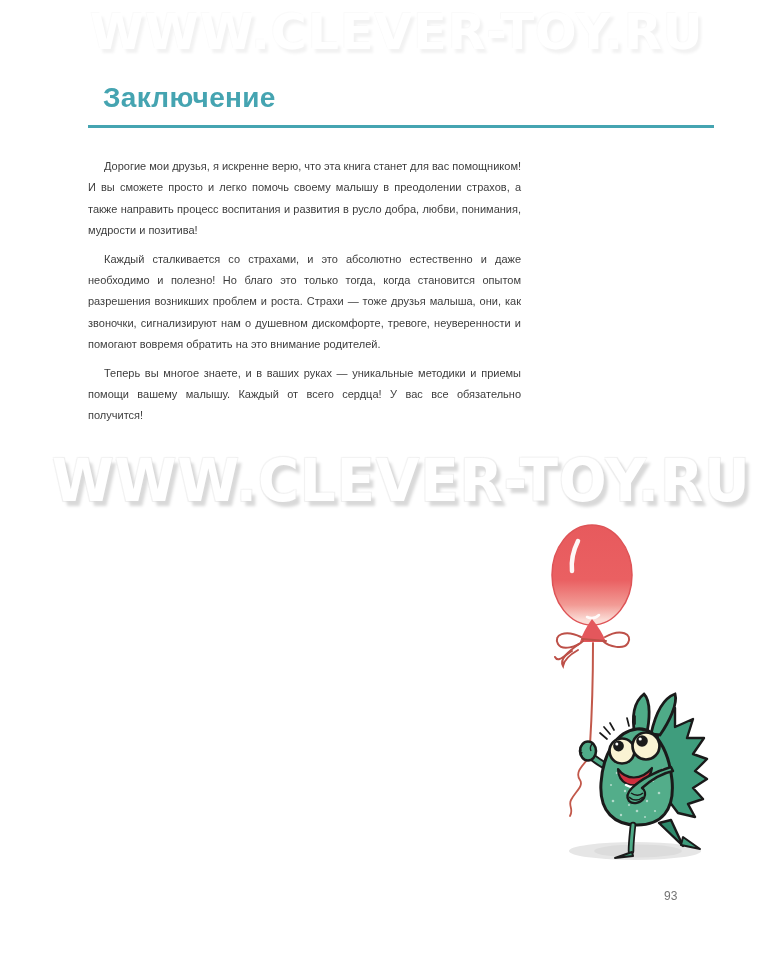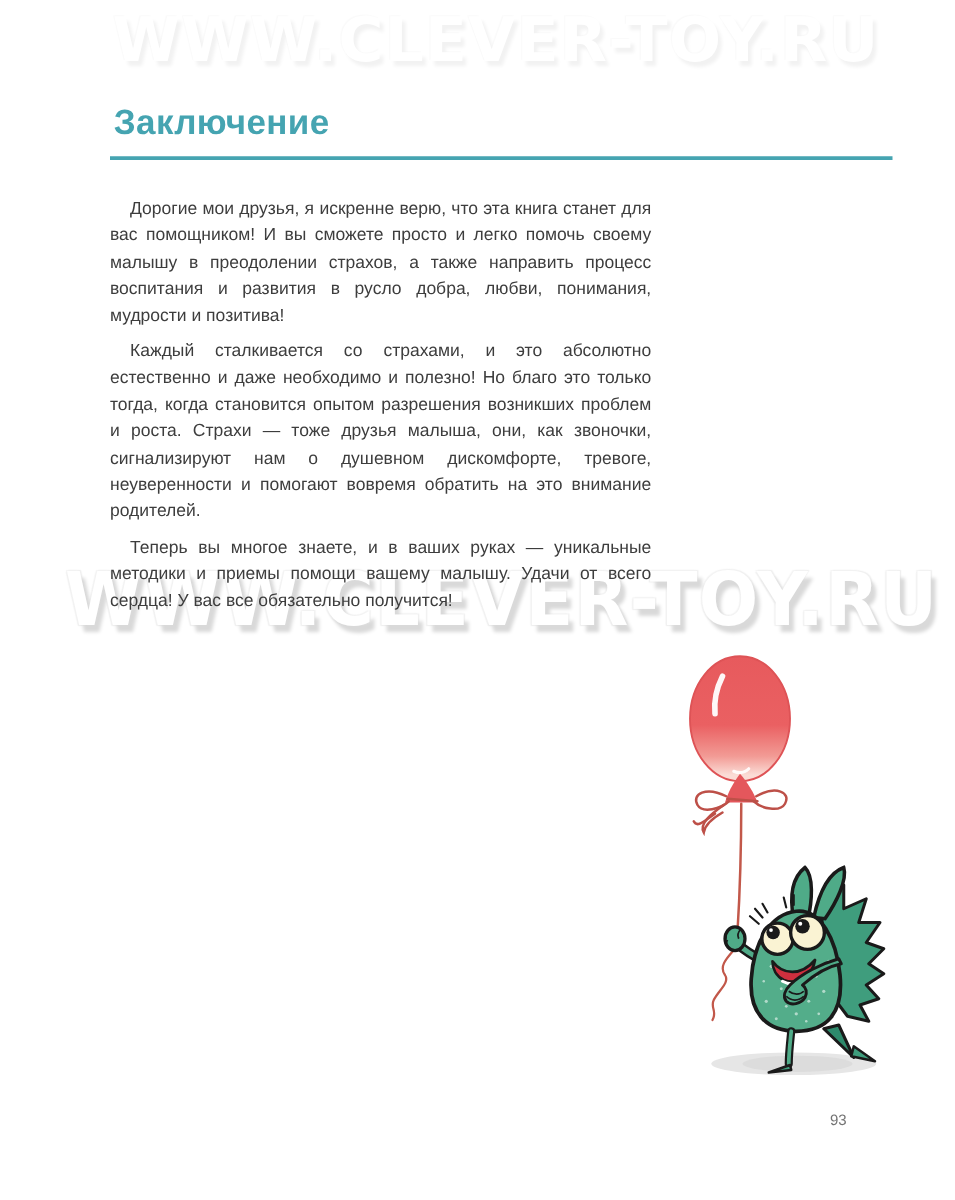--- a/index.html
+++ b/index.html
@@ -31,41 +31,41 @@
   }
   .wm-mid {
     left: 52px; top: 446px;
     font-size: 56px;
     transform: scaleY(1.06);
     transform-origin: left top;
     text-shadow: 4px 5px 3px #d9d9d9, -1px -1px 1px #f3f3f3, 1px -1px 1px #eeeeee, -1px 1px 1px #eeeeee;
   }
   .title {
     position: absolute;
-    left: 91px; top: 82px;
+    left: 103px; top: 82px;
     margin: 0;
     font-size: 28px;
     font-weight: 700;
     letter-spacing: 0.3px;
     color: var(--accent);
     z-index: 2;
   }
   .rule {
     position: absolute;
     left: 88px; top: 125px;
     width: 626px; height: 3px;
     background: var(--accent);
     z-index: 2;
   }
   .textcol {
     position: absolute;
     left: 88px; top: 156px;
     width: 433px;
     z-index: 2;
-    font-size: 14px;
+    font-size: 11px;
     line-height: 21.4px;
     color: #3d3d3d;
   }
   .para {
     margin: 0 0 7px 0;
     text-align: justify;
     text-indent: 16px;
   }
   .illustration {
     position: absolute;
@@ -87,21 +87,21 @@
 
   <div class="wm wm-top">WWW.CLEVER-TOY.RU</div>
   <div class="wm wm-mid">WWW.CLEVER-TOY.RU</div>
 
   <h1 class="title">Заключение</h1>
   <div class="rule"></div>
 
   <div class="textcol">
       <p class="para">Дорогие мои друзья, я искренне верю, что эта книга станет для вас помощником! И вы сможете просто и легко помочь своему малышу в преодолении страхов, а также направить процесс воспитания и развития в русло добра, любви, понимания, мудрости и позитива!</p>
       <p class="para">Каждый сталкивается со страхами, и это абсолютно естественно и даже необходимо и полезно! Но благо это только тогда, когда становится опытом разрешения возникших проблем и роста. Страхи — тоже друзья малыша, они, как звоночки, сигнализируют нам о душевном дискомфорте, тревоге, неуверенности и помогают вовремя обратить на это внимание родителей.</p>
-      <p class="para">Теперь вы многое знаете, и в ваших руках — уникальные методики и приемы помощи вашему малышу. Удачи от всего сердца! У вас все обязательно получится!</p>
+      <p class="para">Теперь вы многое знаете, и в ваших руках — уникальные методики и приемы помощи вашему малышу. Каждый от всего сердца! У вас все обязательно получится!</p>
     </div>
 
   <svg class="illustration" width="220" height="360" viewBox="0 0 220 360">
     <defs>
       <linearGradient id="bg" x1="0" y1="0" x2="0" y2="1">
         <stop offset="0" stop-color="#e75a5d"></stop>
         <stop offset="0.55" stop-color="#ea6062"></stop>
         <stop offset="0.8" stop-color="#f29b95"></stop>
         <stop offset="0.95" stop-color="#fbdcd6"></stop>
       </linearGradient>

